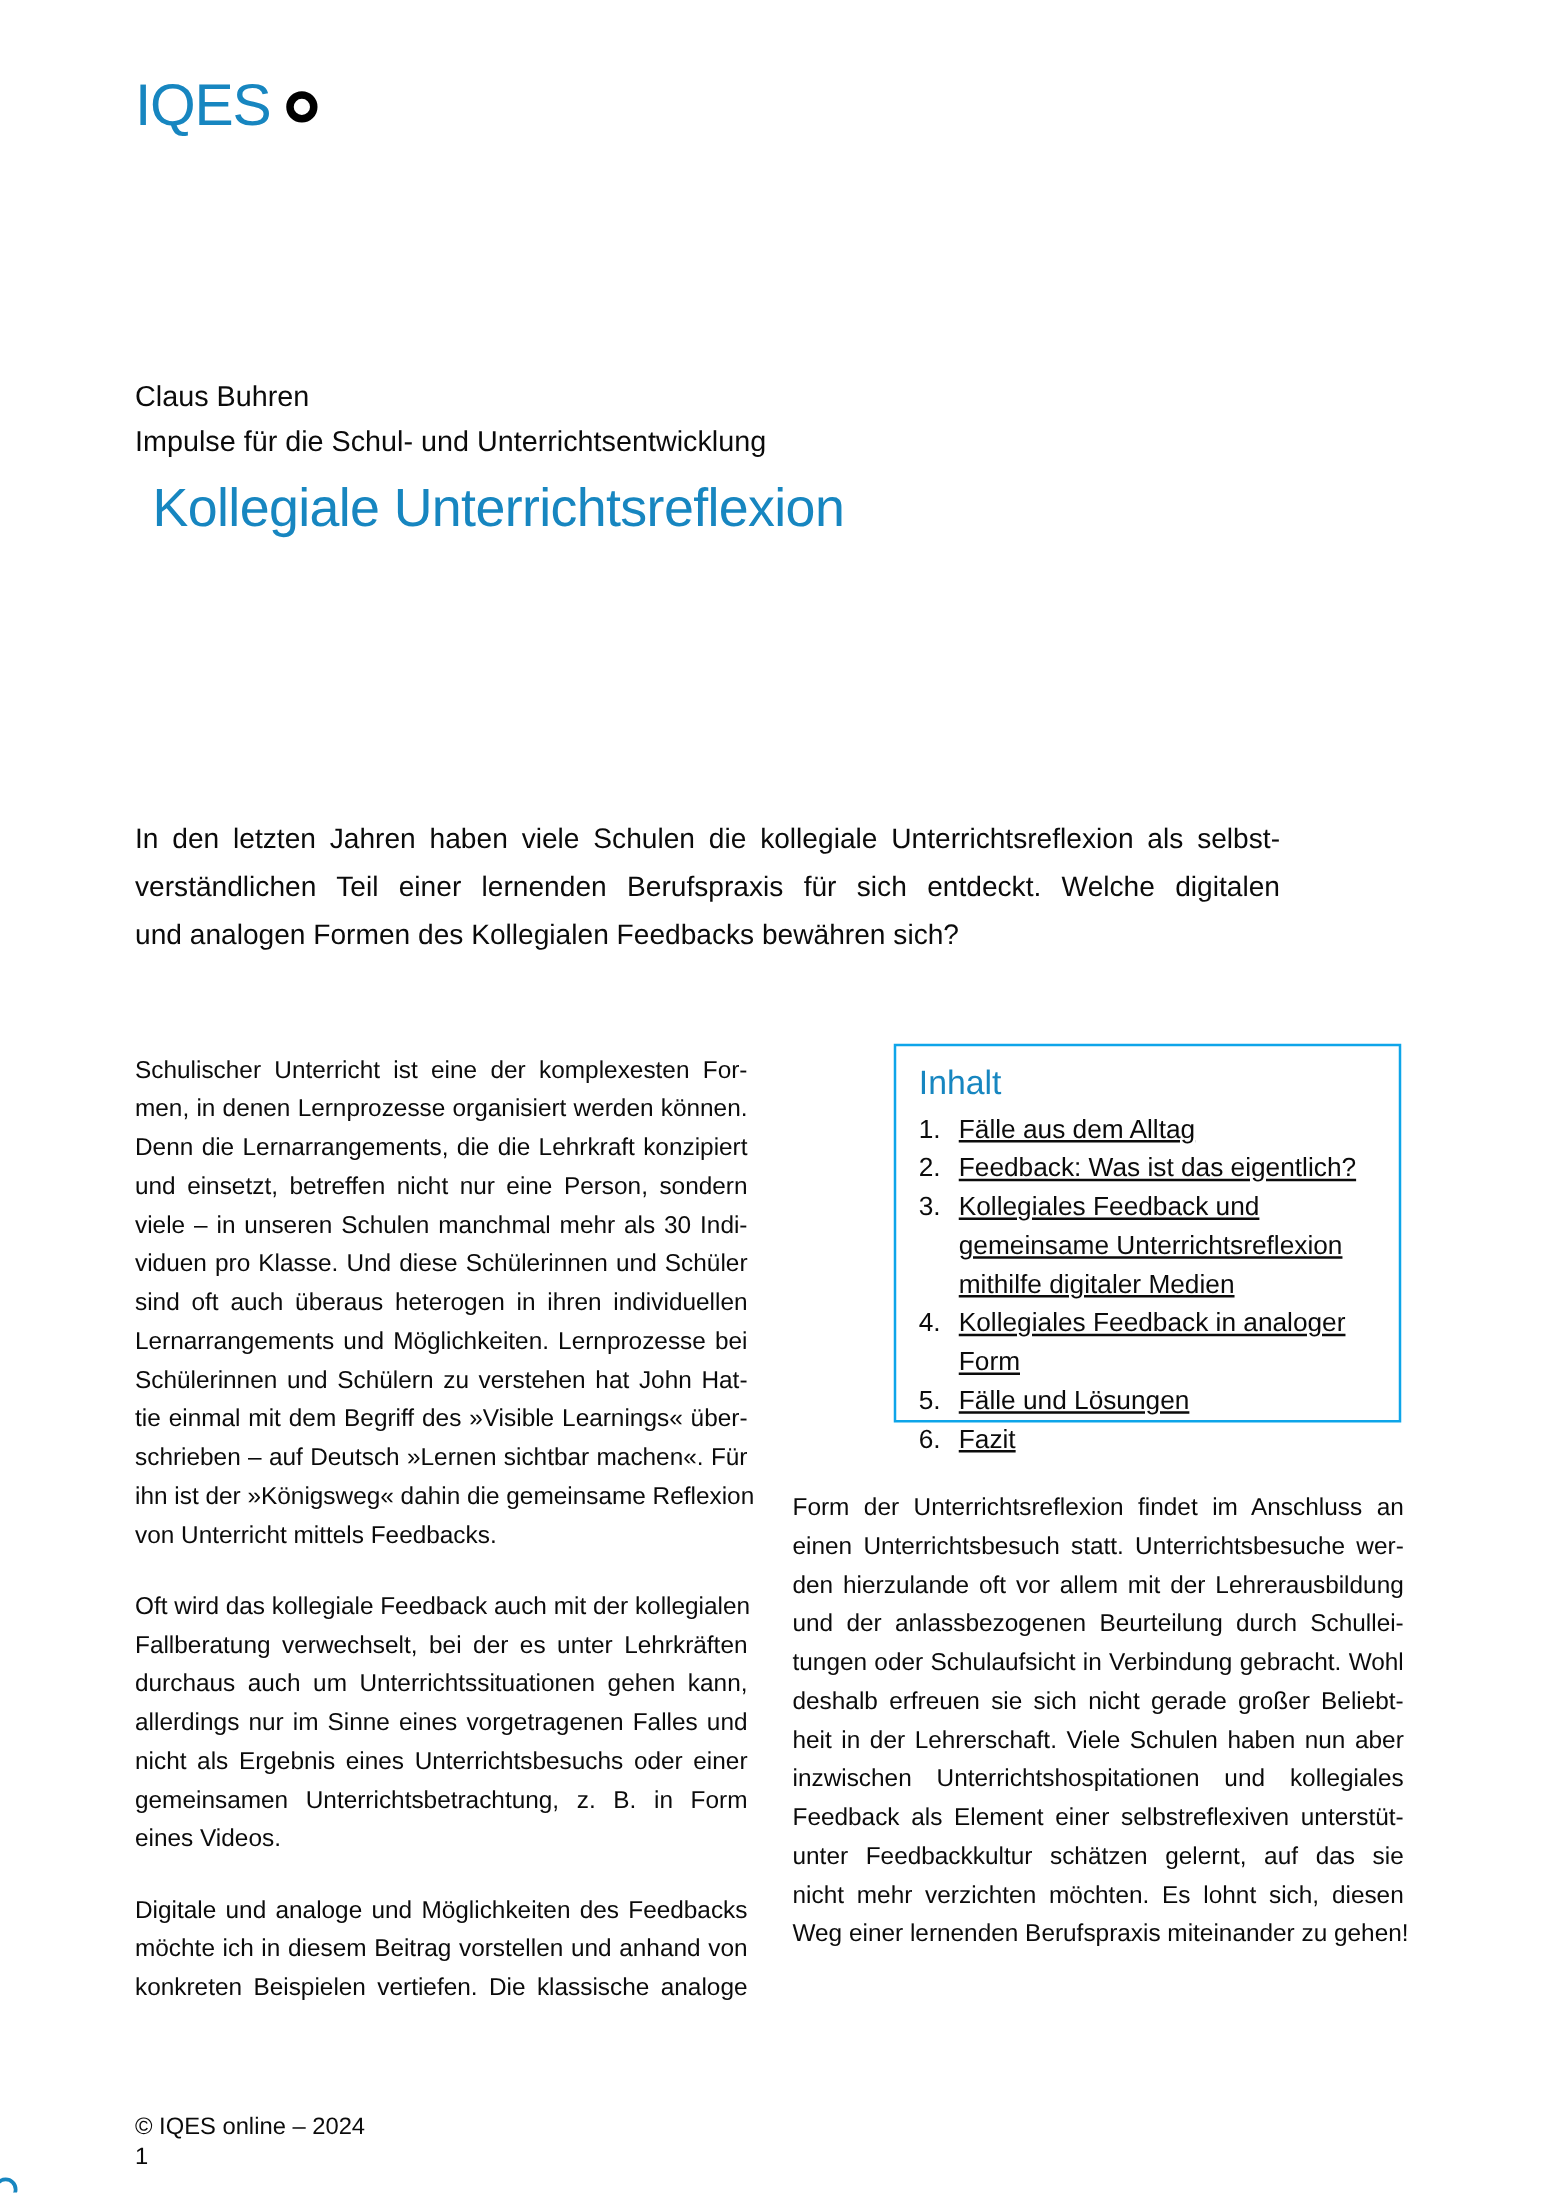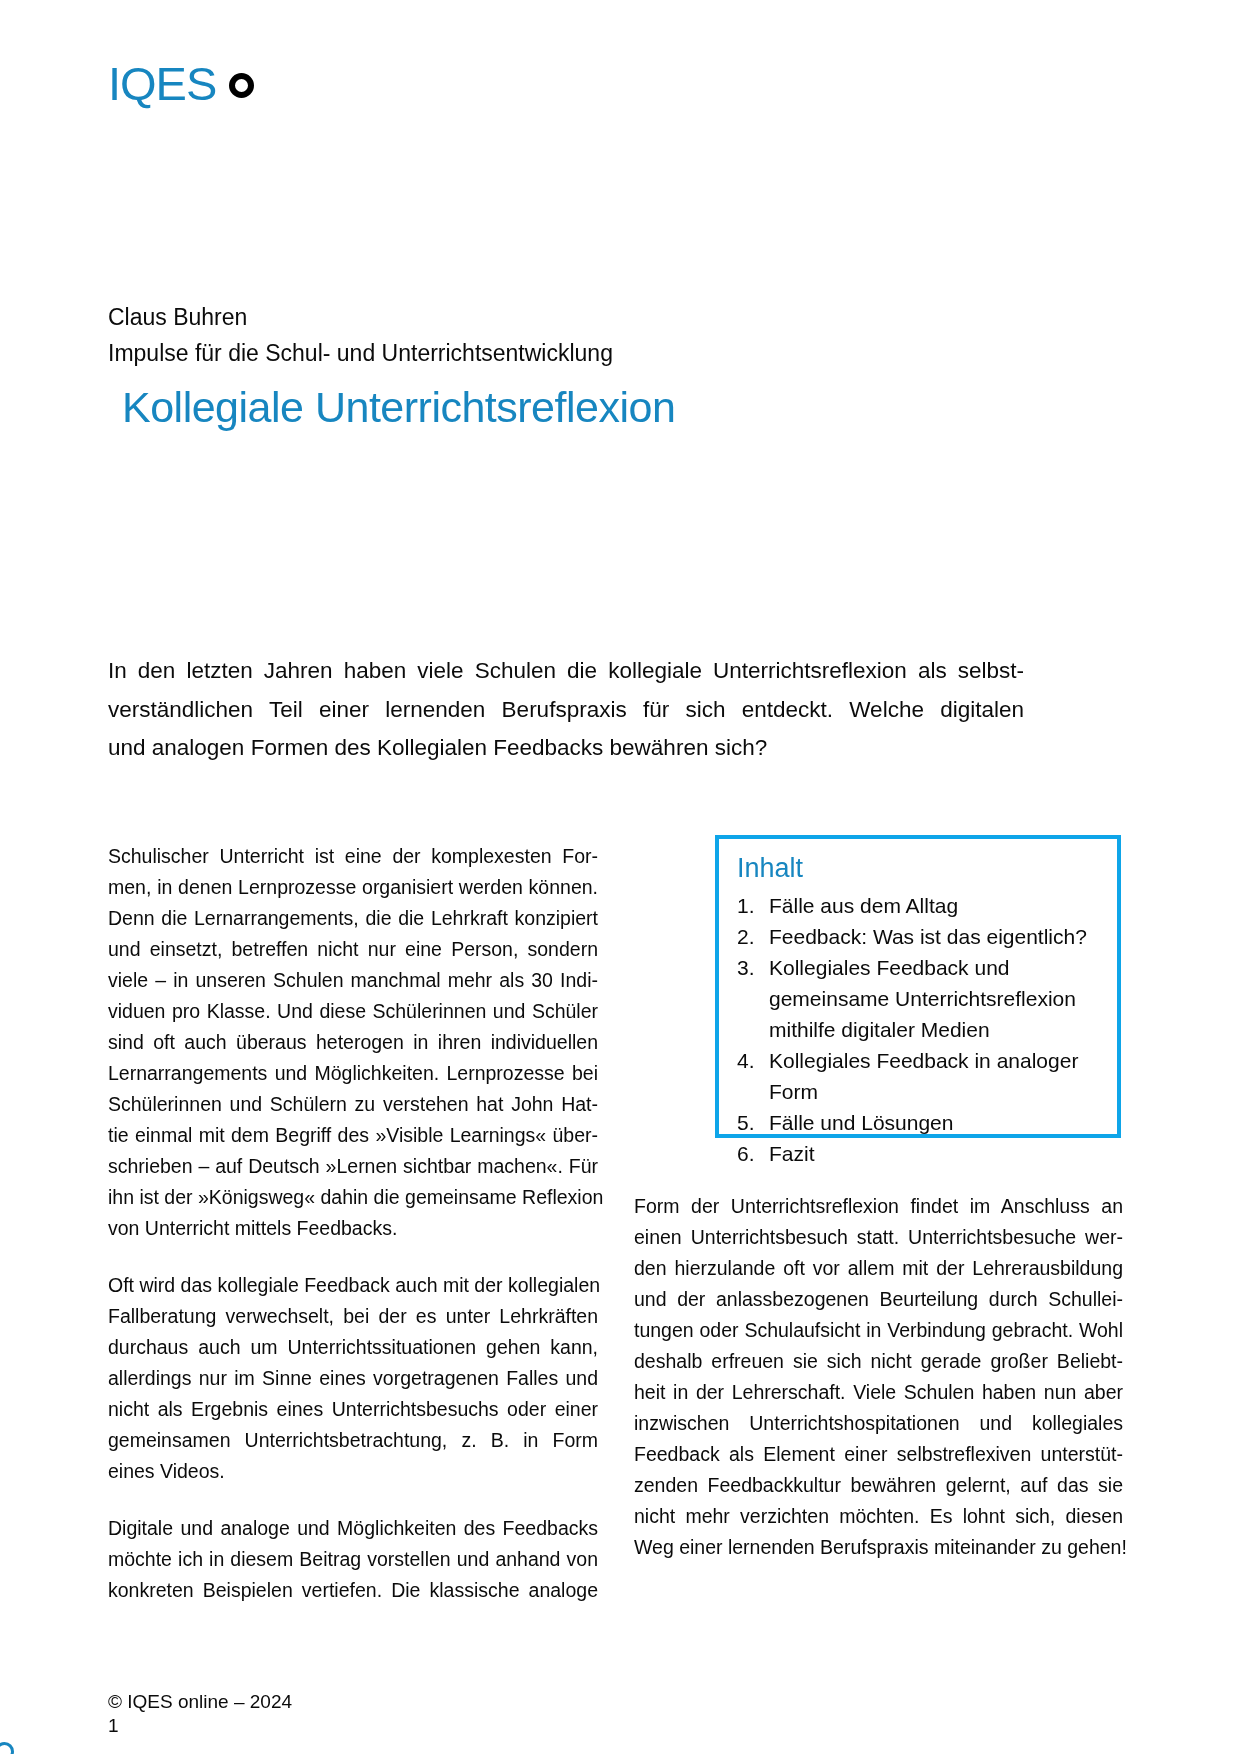--- a/index.html
+++ b/index.html
@@ -34,27 +34,27 @@
   
   .jlines .line { text-align-last: justify; white-space: nowrap; }
   .jlines .line:last-child { text-align-last: left; }
   .jlines.cont .line:last-child { text-align-last: justify; }
 
   
   .toc-box {
     box-sizing: border-box;
     width: 406px; height: 303px;
     margin-left: 81px;
-    border: 4px solid #0ea5e9;
+    border: 2px solid #0ea5e9;
     padding: 12px 14px 12px 18px;
   }
   .toc-title { color: #1786c0; font-size: 27px; line-height: 34px; margin-bottom: 5px; }
   .toc-item { display: flex; font-size: 21px; line-height: 31px; }
   .toc-num { width: 32px; flex-shrink: 0; }
-  .toc-text { flex: 1; }
+  .toc-text { flex: 1; text-decoration: underline; }
 
   .col-right .para-after-box { margin-top: 53px; }
 
   
   .footer {
     position: absolute; left: 108px; top: 1690px; width: 1016px;
     display: flex; justify-content: space-between;
     font-size: 19px; line-height: 24px; flex-direction: column;
   }
 
@@ -163,21 +163,21 @@
   <div class="para jlines para-after-box">
       <div class="line">Form der Unterrichtsreflexion findet im Anschluss an</div>
       <div class="line">einen Unterrichtsbesuch statt. Unterrichtsbesuche wer-</div>
       <div class="line">den hierzulande oft vor allem mit der Lehrerausbildung</div>
       <div class="line">und der anlassbezogenen Beurteilung durch Schullei-</div>
       <div class="line">tungen oder Schulaufsicht in Verbindung gebracht. Wohl</div>
       <div class="line">deshalb erfreuen sie sich nicht gerade großer Beliebt-</div>
       <div class="line">heit in der Lehrerschaft. Viele Schulen haben nun aber</div>
       <div class="line">inzwischen Unterrichtshospitationen und kollegiales</div>
       <div class="line">Feedback als Element einer selbstreflexiven unterstüt-</div>
-      <div class="line">zenden Feedbackkultur bewähren gelernt, auf das sie</div>
+      <div class="line">unter Feedbackkultur schätzen gelernt, auf das sie</div>
       <div class="line">nicht mehr verzichten möchten. Es lohnt sich, diesen</div>
       <div class="line">Weg einer lernenden Berufspraxis miteinander zu gehen!</div>
     </div>
 </div>
 
 <div class="footer">
   <span>© IQES online – 2024</span>
   <span>1</span>
 </div>
 

